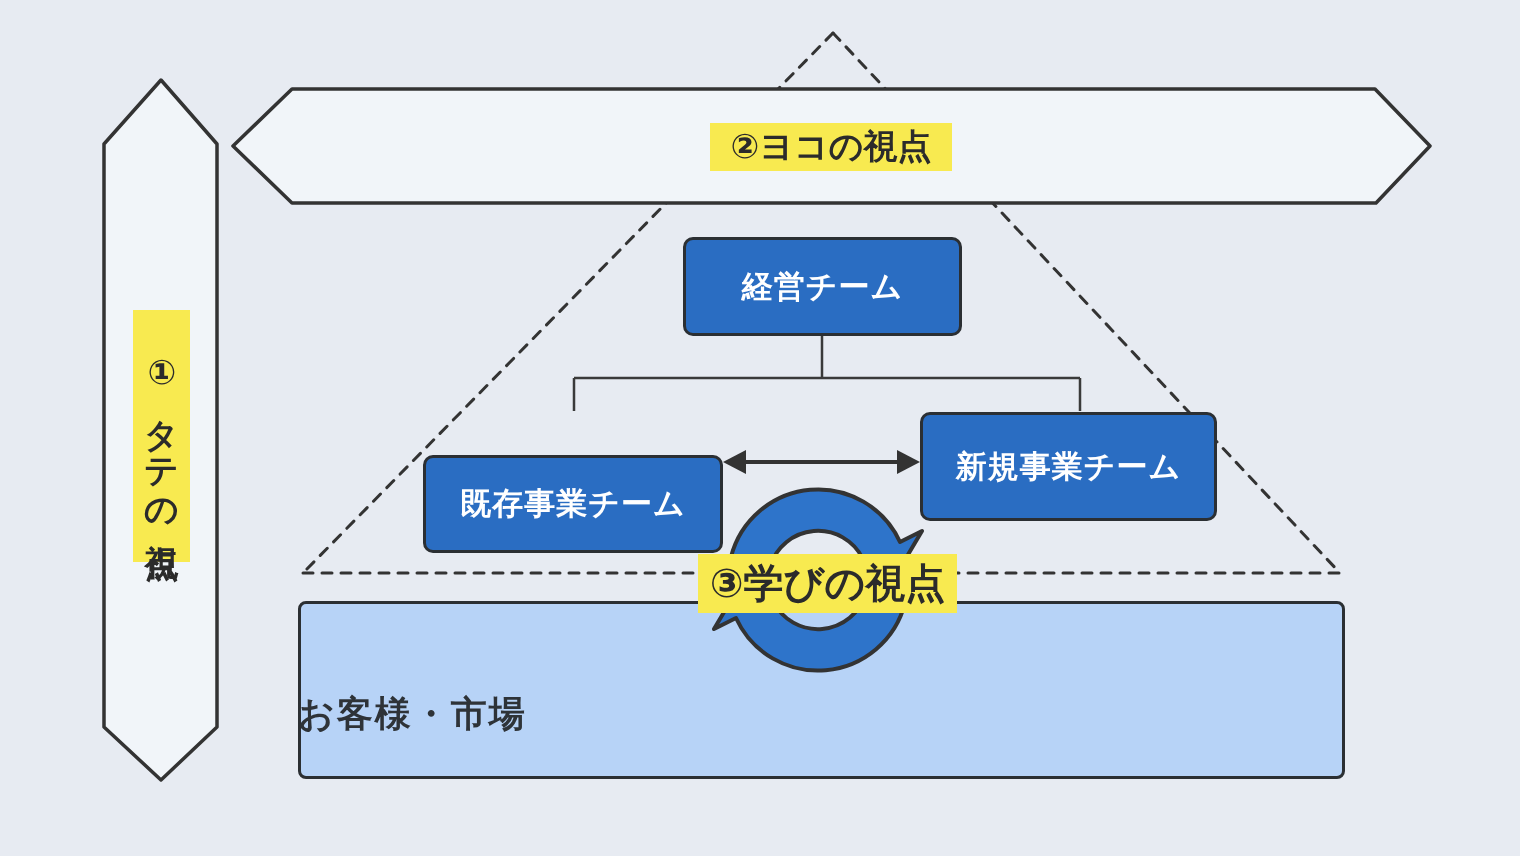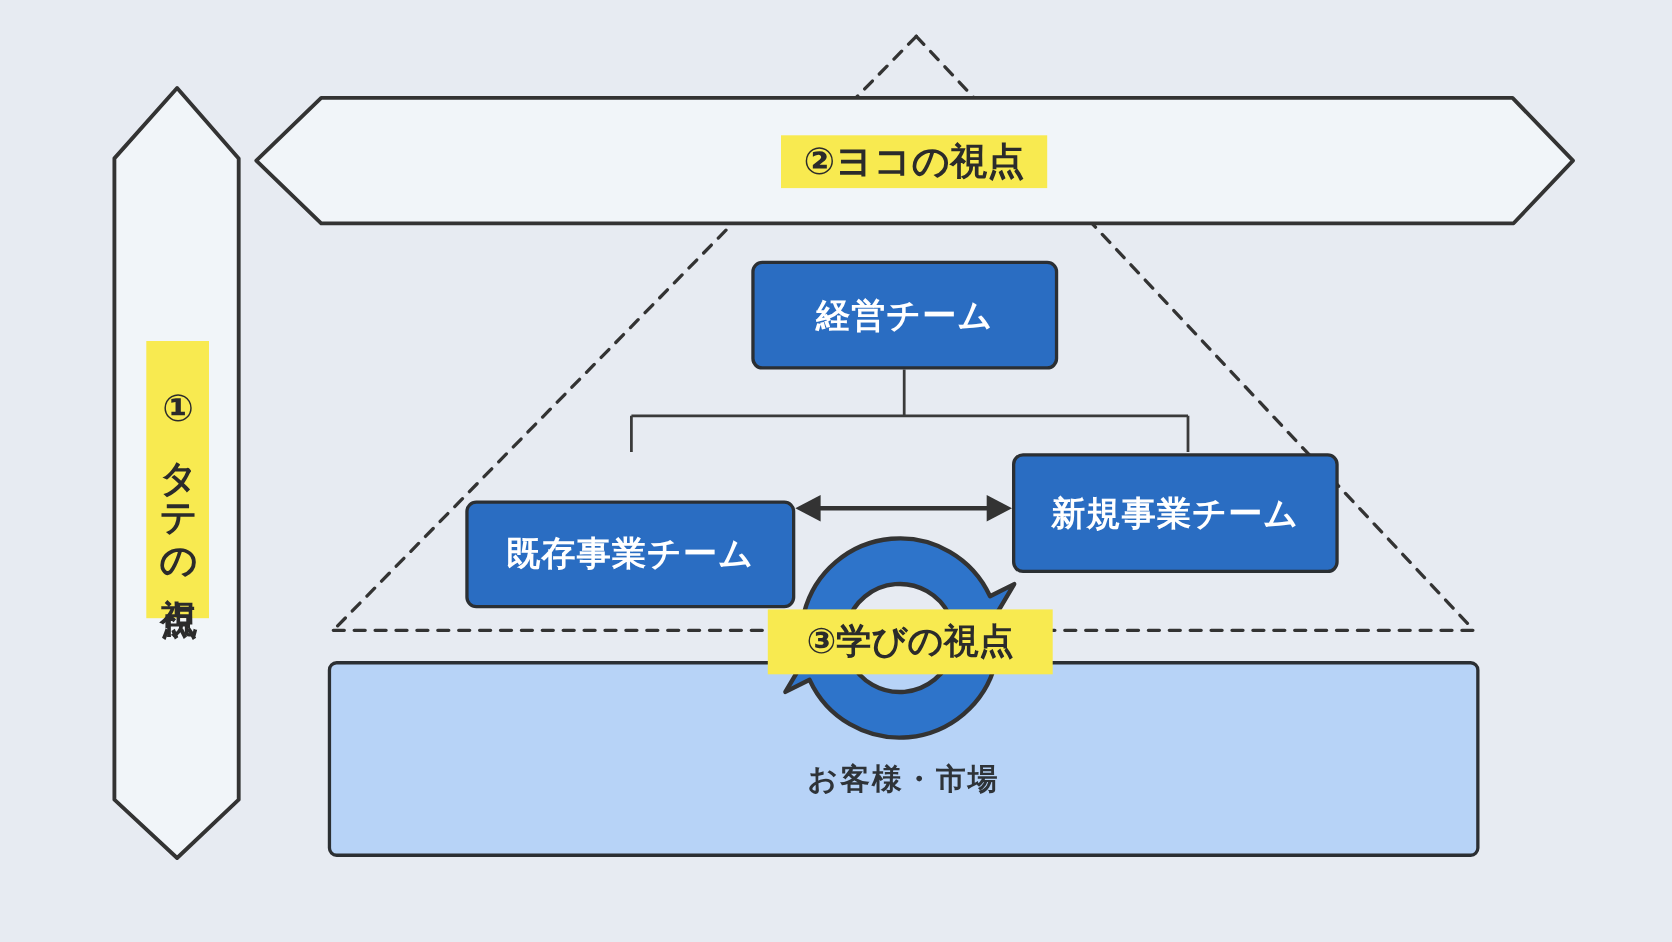--- a/index.html
+++ b/index.html
@@ -29,31 +29,31 @@
   .box-existing{left:423px;top:412px;width:300px;height:98px;margin-top:43px;}
   .box-new{left:920px;top:412px;width:297px;height:109px;}
 
   .market-rect{
     position:absolute;left:298px;top:601px;width:1047px;height:178px;
     background:#b7d3f7;border:3.5px solid #2b2f33;border-radius:8px;
     box-sizing:border-box;
   }
   .market-label{
     position:absolute;left:298px;top:690px;width:1047px;
-    text-align:center;color:#2e3338;font-weight:bold;font-size:27px;
+    text-align:left;color:#2e3338;font-weight:bold;font-size:36px;
     letter-spacing:2px;
   }
 
   .hl{
     position:absolute;background:#f8ea50;color:#2b2b2b;font-weight:bold;
     display:flex;align-items:center;justify-content:center;
     box-sizing:border-box;
   }
   .hl-horizontal{left:710px;top:123px;width:242px;height:48px;font-size:34px;text-align:right;}
-  .hl-learning{left:698px;top:554px;width:259px;height:59px;font-size:32px;}
+  .hl-learning{left:698px;top:554px;width:259px;height:59px;font-size:40px;}
   .hl-vertical{
     left:133px;top:310px;width:57px;height:252px;font-size:34px;
     writing-mode:vertical-rl;text-orientation:upright;
     line-height:57px;letter-spacing:2px;
   }
 </style>
 </head>
 <body>
 
 <div class="stage">

